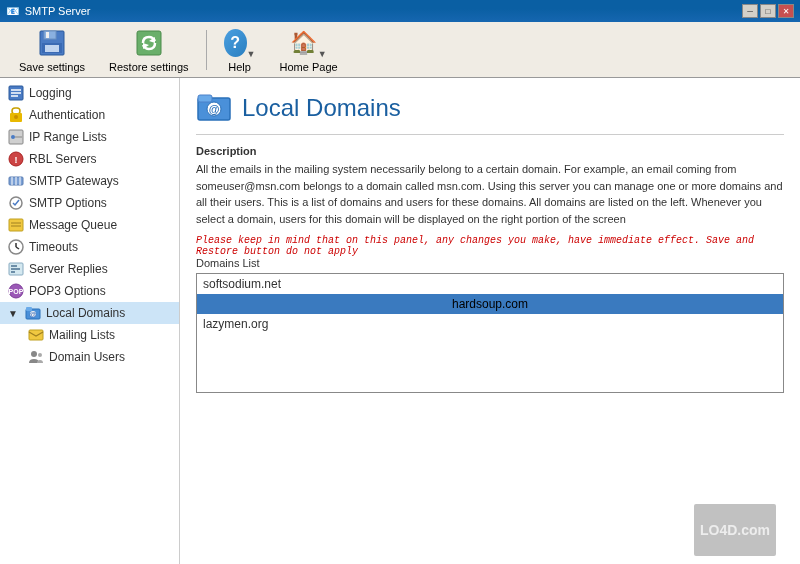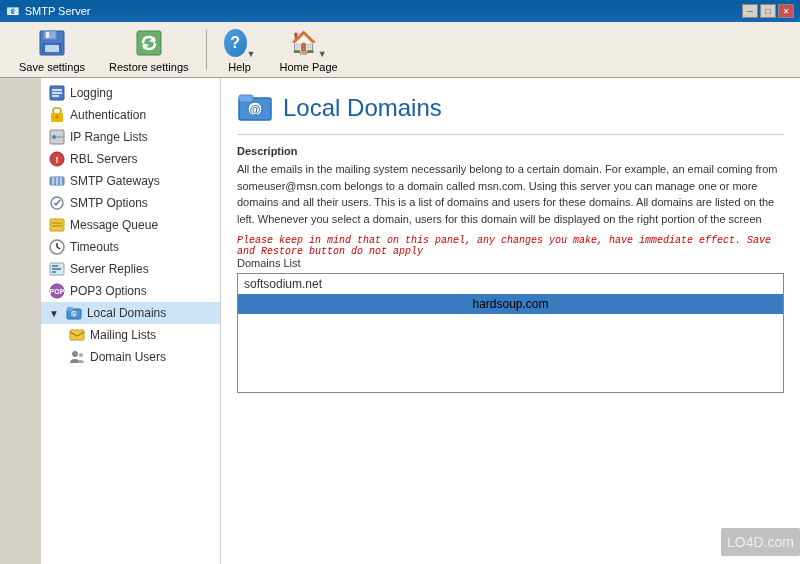--- a/index.html
+++ b/index.html
@@ -82,21 +82,20 @@
       width: 1px;
       height: 40px;
       background: #aaa;
       margin: 0 4px;
     }
 
     
     .main-container {
       display: flex;
       height: calc(564px - 22px - 56px);
-      padding-left: 41px;
     }
 
     
     .sidebar {
       width: 180px;
       background: white;
       border-right: 1px solid #ccc;
       overflow-y: auto;
       padding: 4px 0;
     }
@@ -224,26 +223,26 @@
       background: linear-gradient(to bottom, #f5f5f5, #e0dcd6);
       cursor: pointer;
       font-size: 11px;
       text-align: center;
     }
 
     
     .watermark {
       position: absolute;
       bottom: 8px;
-      right: 0;
+      right: 24px;
       color: rgba(255,255,255,0.7);
       font-size: 14px;
-      font-weight: normal;
+      font-weight: bold;
       background: rgba(100,100,100,0.4);
-      padding: 6px 6px;
+      padding: 18px 6px;
       border-radius: 2px;
     }
 
     
     svg { display: block; }
     .icon-help {
       width: 28px;
       height: 28px;
       border-radius: 50%;
       background: linear-gradient(135deg, #4a9fe0, #2a7fc0);
@@ -479,19 +478,20 @@
     <div class="section-label">Description</div>
     <p class="description-text">All the emails in the mailing system necessarily belong to a certain domain. For example, an email coming from someuser@msn.com belongs to a domain called msn.com. Using this server you can manage one or more domains and all their users. This is a list of domains and users for these domains. All domains are listed on the left. Whenever you select a domain, users for this domain will be displayed on the right portion of the screen</p>
     <p class="warning-text">Please keep in mind that on this panel, any changes you make, have immediate effect. Save and Restore button do not apply</p>
 
     <div class="domains-section">
       <div class="domains-list-container">
         <div class="domains-list-label">Domains List</div>
         <div class="domains-listbox">
           <div class="domain-item">softsodium.net</div>
           <div class="domain-item selected">hardsoup.com</div>
+          <div class="domain-item">lazymen.org</div>
         </div>
       </div>
     </div>
   </div>
 </div>
 
 <div class="watermark" style="position:fixed;">LO4D.com</div>
 
 </body></html>

